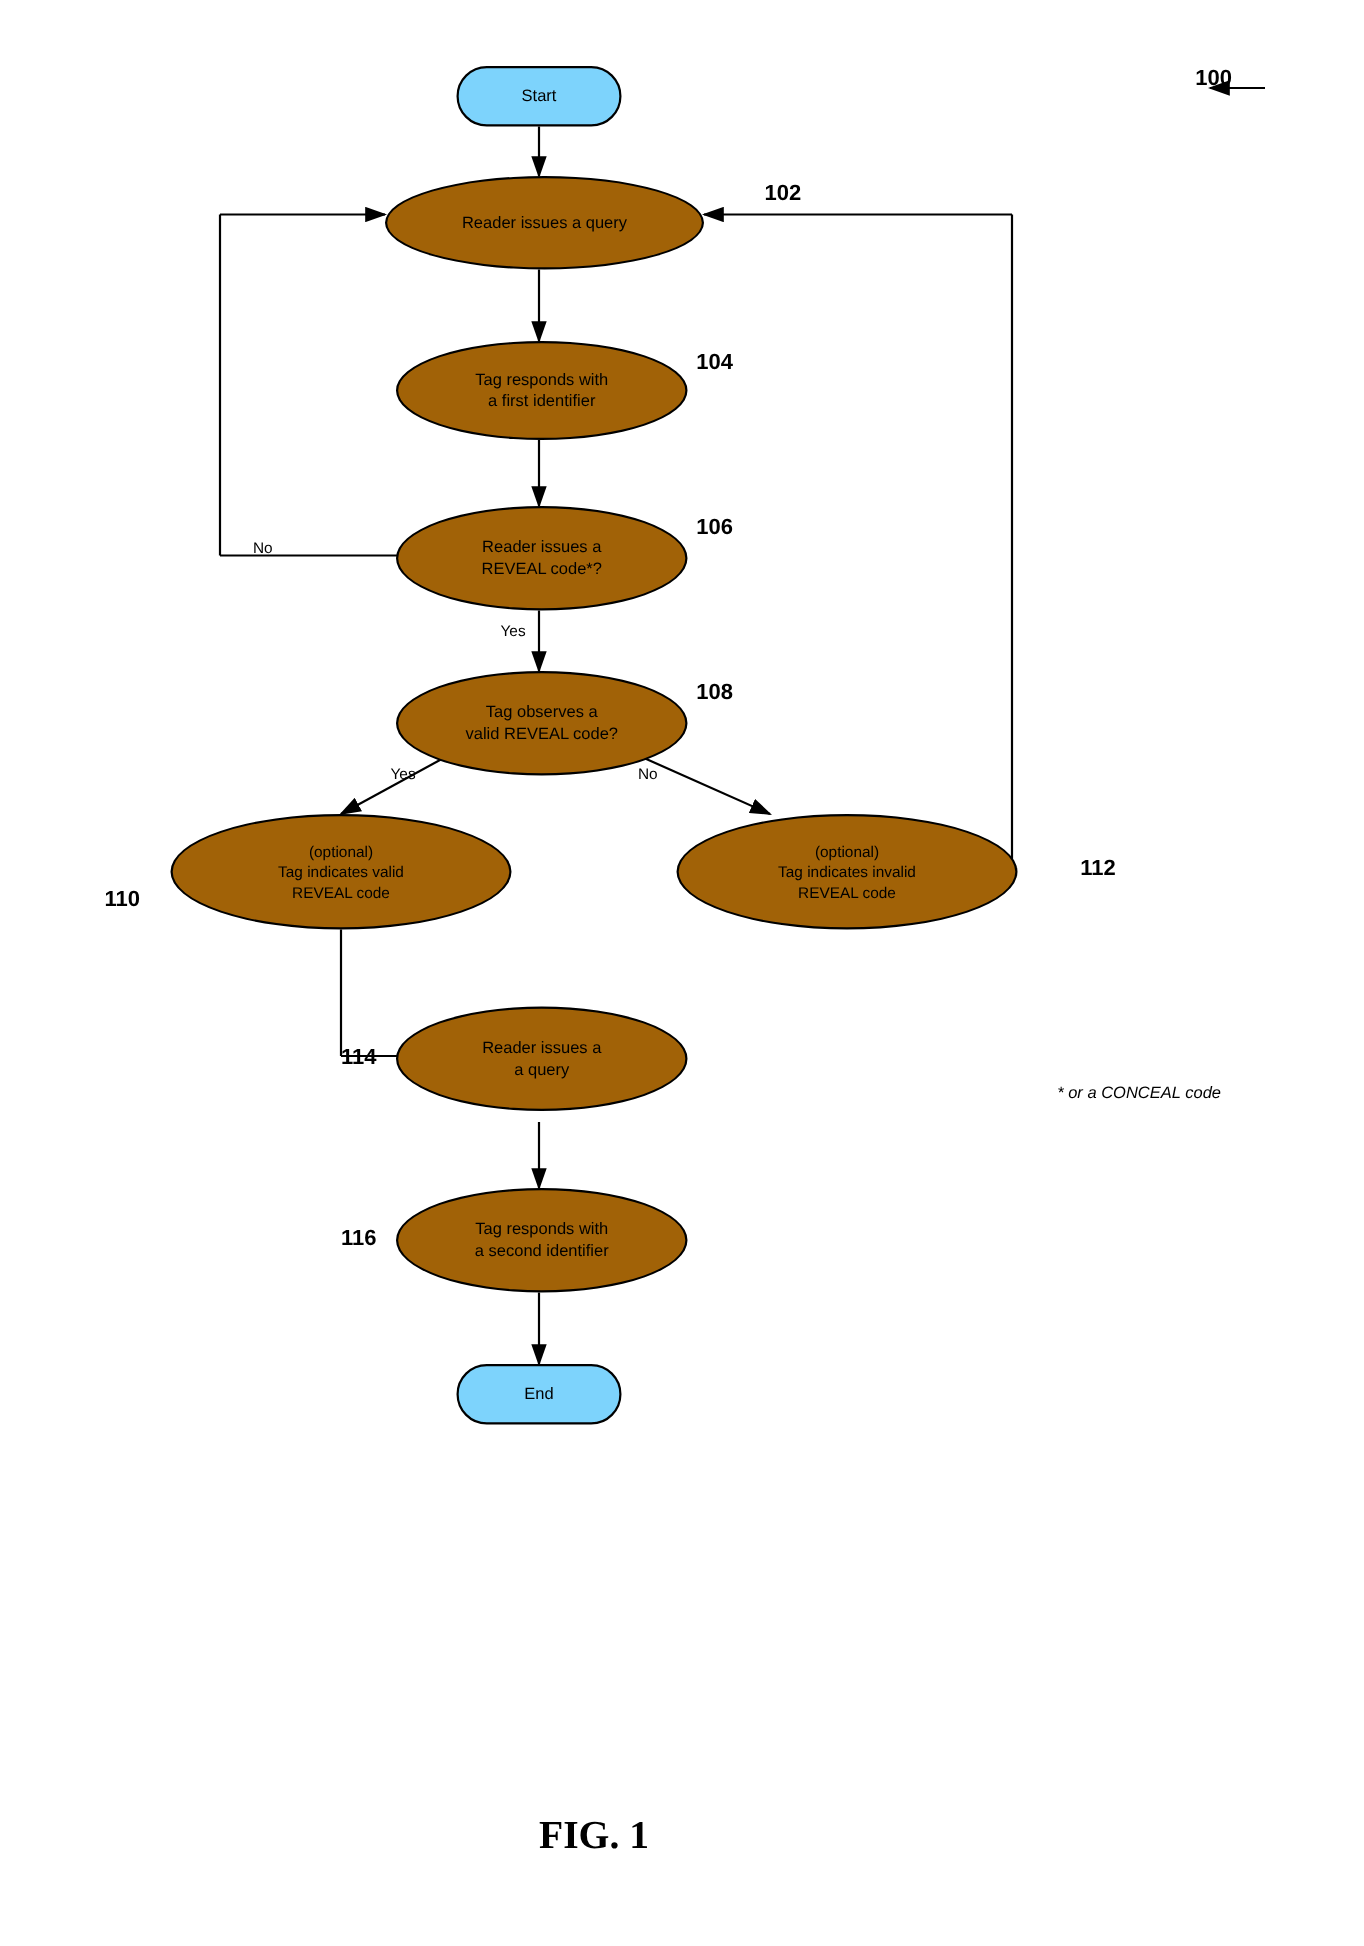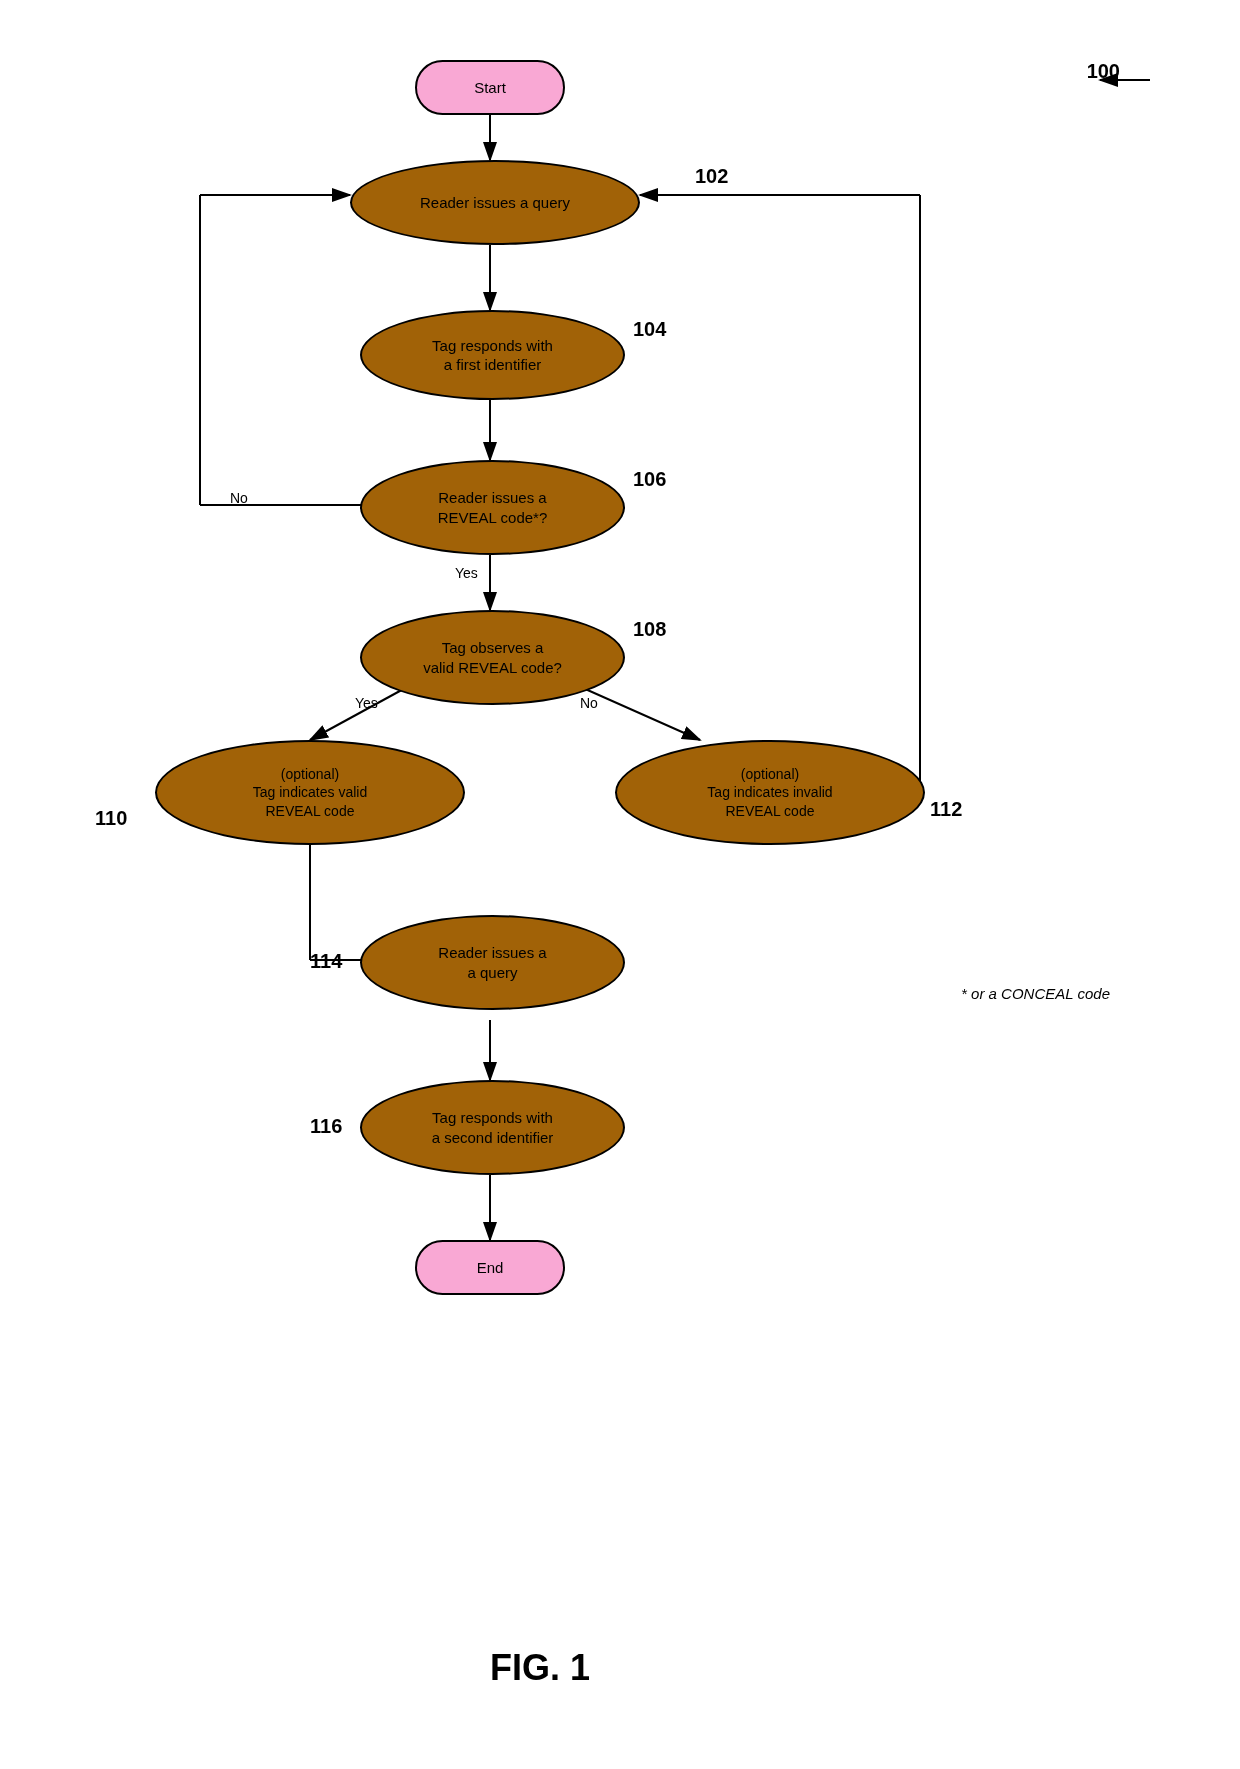--- a/index.html
+++ b/index.html
@@ -31,21 +31,21 @@
     }
     
     .stadium {
       position: absolute;
       border: 2px solid #000;
       border-radius: 30px;
       display: flex;
       align-items: center;
       justify-content: center;
       text-align: center;
-      background: #f9a8d4;
+      background: #7dd3fc;
       font-size: 15px;
     }
     
     .label {
       position: absolute;
       font-size: 14px;
       font-weight: normal;
     }
     .step-num {
       position: absolute;
@@ -59,21 +59,21 @@
       top: 0;
       left: 0;
       width: 1240px;
       height: 1769px;
       pointer-events: none;
     }
     .fig-label {
       position: absolute;
       font-size: 36px;
       font-weight: bold;
-      font-family: Liberation Sans, sans-serif;
+      font-family: Liberation Serif, serif;
     }
     .footnote {
       position: absolute;
       font-size: 15px;
       font-style: italic;
     }
   </style>
 </head>
 <body>
 
@@ -184,21 +184,21 @@
   </div>
   <div class="step-num" style="left:95px; top:807px;">
     <span>110</span>
   </div>
 
   <div class="ellipse" style="left:615px; top:740px; width:310px; height:105px;">
     <span style="white-space:pre-line; font-size:14px;">(optional)
 Tag indicates invalid
 REVEAL code</span>
   </div>
-  <div class="step-num" style="left:930px; top:778px;margin-top:20px;">
+  <div class="step-num" style="left:982px; top:778px;">
     <span>112</span>
   </div>
 
   <div class="ellipse" style="left:360px; top:915px; width:265px; height:95px;">
     <span style="white-space:pre-line;">Reader issues a
 a query</span>
   </div>
   <div class="step-num" style="left:310px; top:950px;">
     <span>114</span>
   </div>

